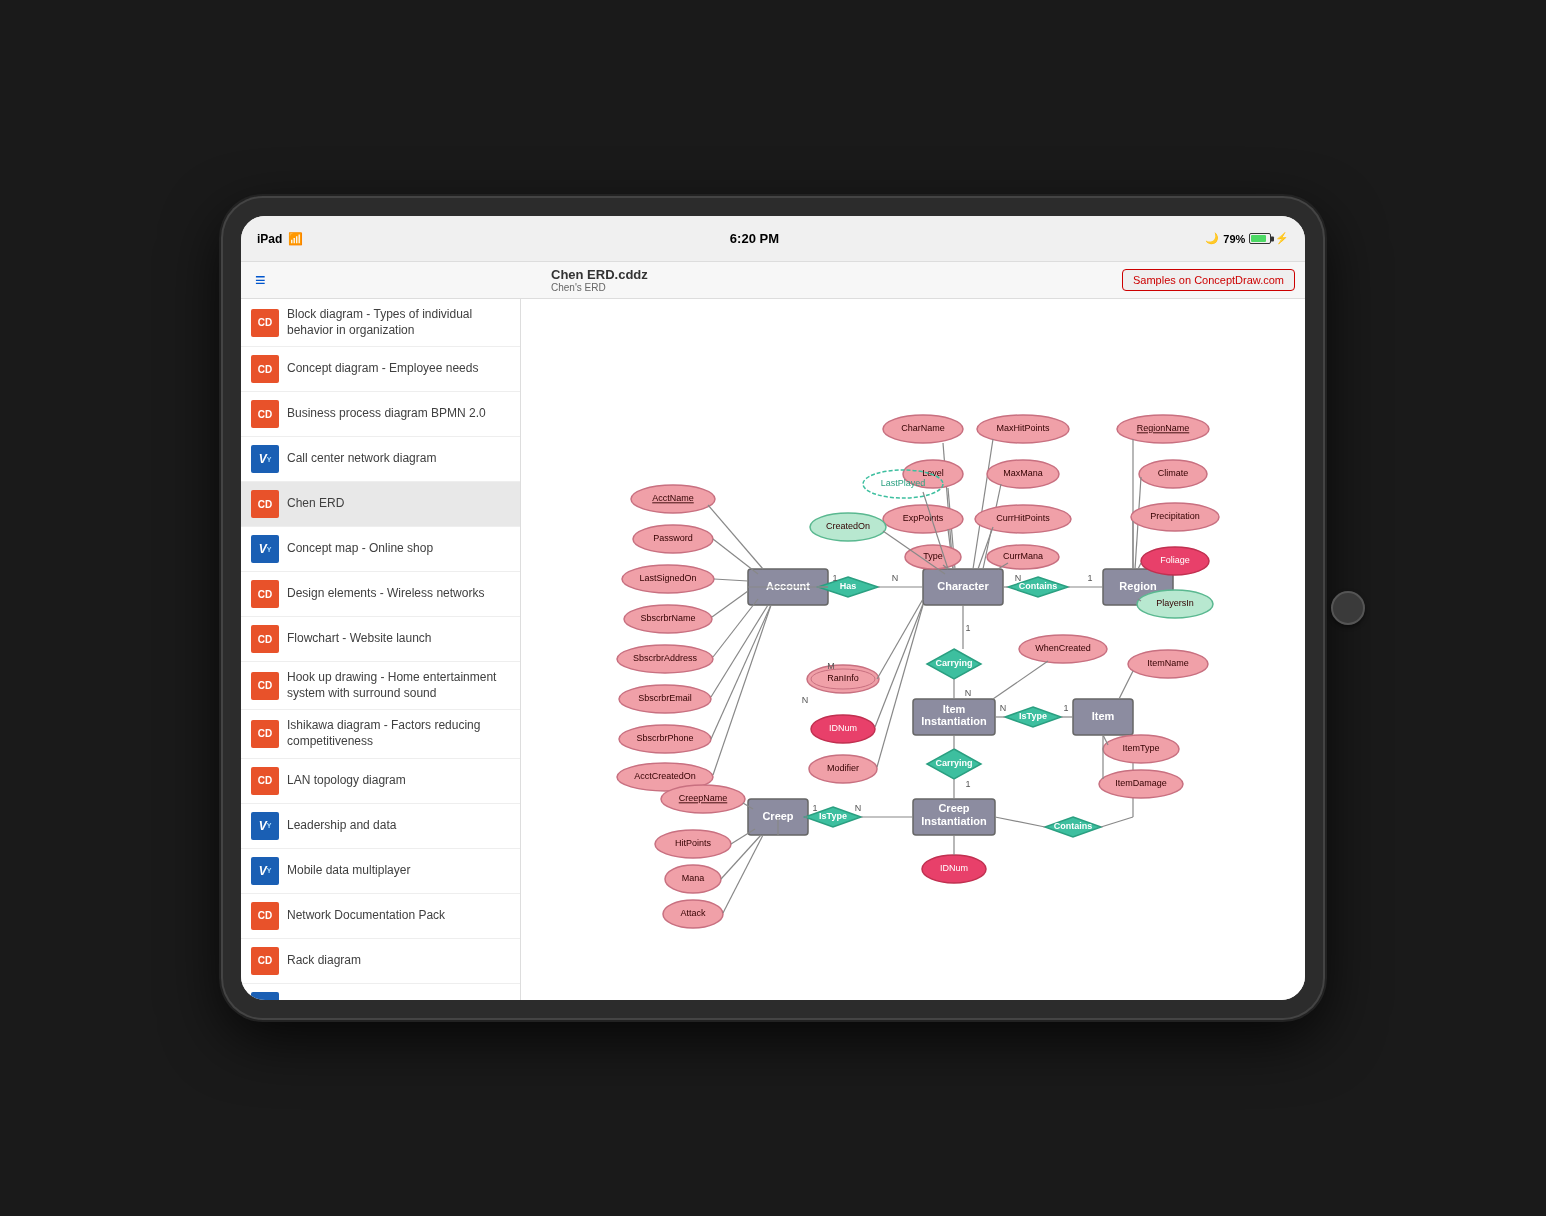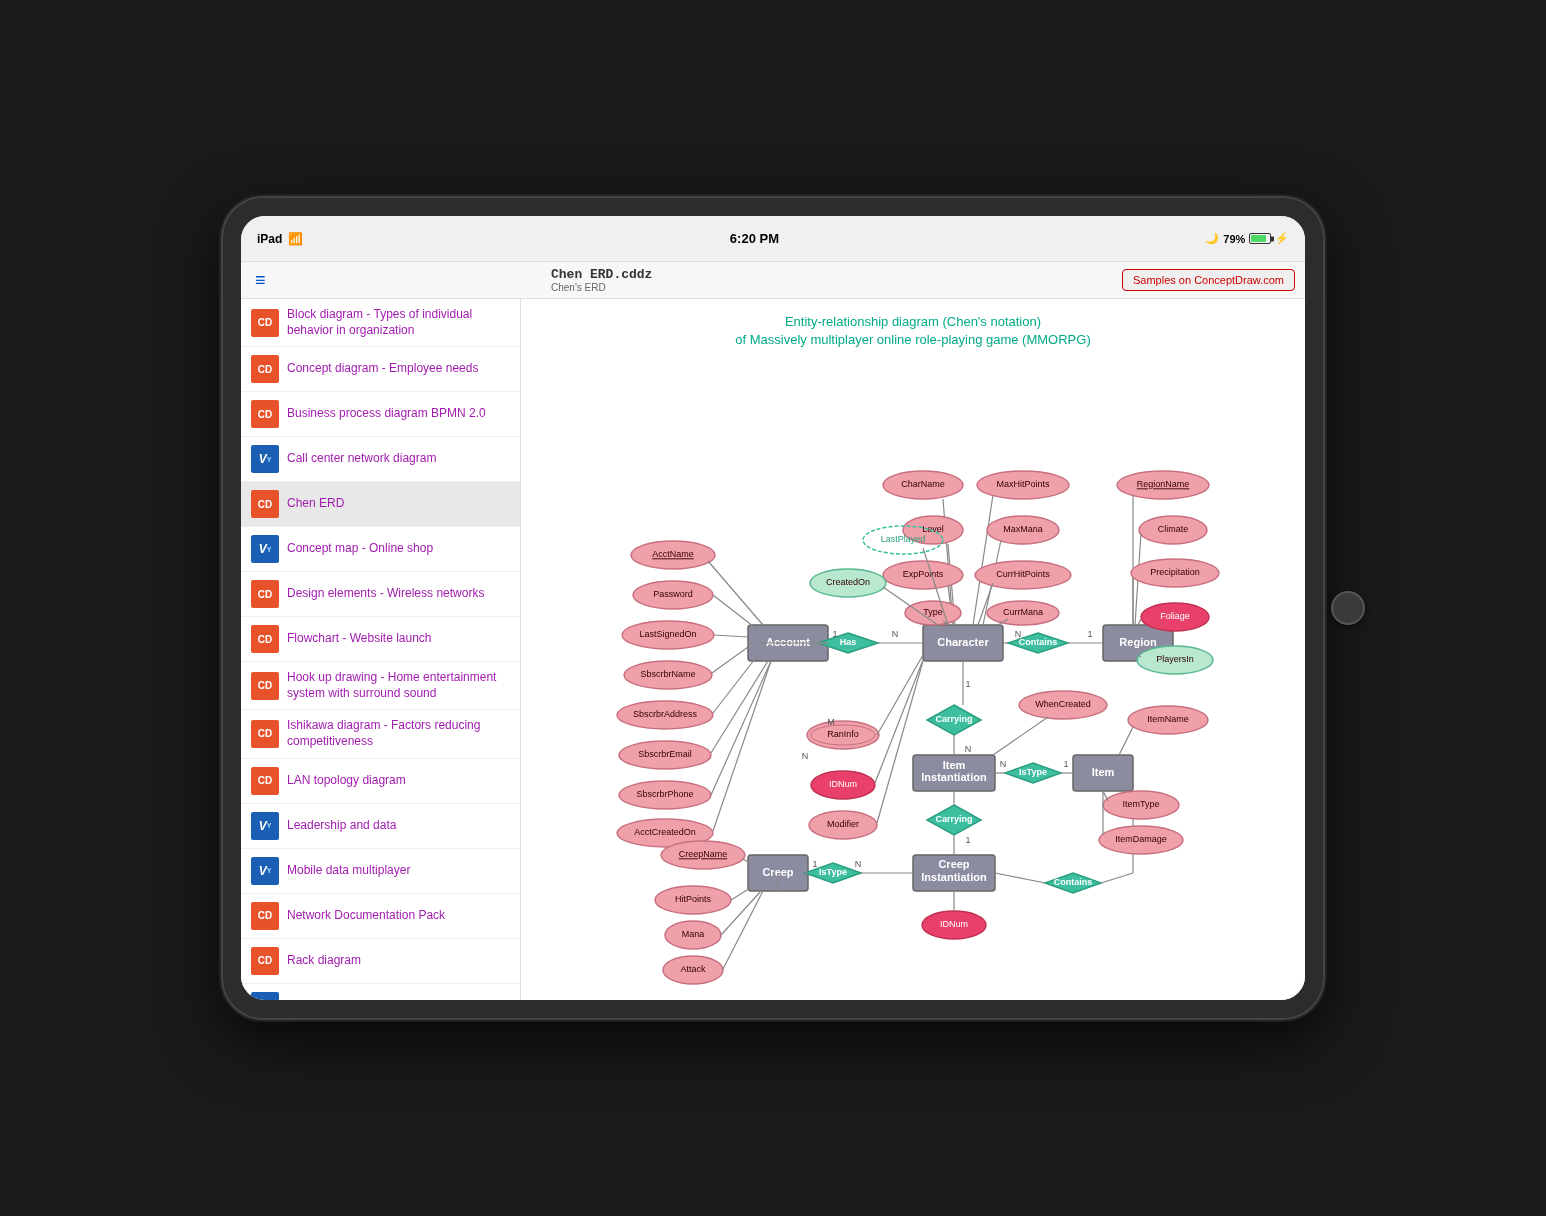--- a/index.html
+++ b/index.html
@@ -69,21 +69,21 @@
       background: #4cd964;
       border-radius: 1px;
     }
     .app-content {
       display: flex;
       flex: 1;
       overflow: hidden;
     }
     .hamburger { font-size: 18px; color: #0055cc; cursor: pointer; }
     .title-info { flex: 1; padding-left: 20px; }
-    .title-filename { font-size: 13px; font-weight: 600; color: #333; font-family: Liberation Mono, monospace; }
+    .title-filename { font-size: 13px; font-weight: 600; color: #333; }
     .title-subtitle { font-size: 10px; color: #666; }
     .samples-btn {
       border: 1.5px solid #cc0000;
       color: #cc0000;
       padding: 4px 10px;
       border-radius: 4px;
       font-size: 11px;
       cursor: pointer;
       white-space: nowrap;
     }
@@ -113,21 +113,21 @@
       width: 28px; height: 28px;
       border-radius: 2px;
       display: flex; align-items: center; justify-content: center;
       flex-shrink: 0;
       font-size: 14px;
       font-weight: bold;
       color: white;
     }
     .icon-orange { background: #e8522a; }
     .icon-blue { background: #1a5fb4; }
-    .item-label { font-size: 12px; color: #a21caf; line-height: 1.3; }
+    .item-label { font-size: 12px; color: #404040; line-height: 1.3; }
     
     .main-content {
       flex: 1;
       overflow: hidden;
       position: relative;
       background: #fff;
     }
     .diagram-area {
       width: 100%;
       height: 100%;
@@ -299,24 +299,20 @@
             <div class="item-icon icon-blue">
               <span style="font-size:12px;font-weight:900;color:white;font-style:italic;">V</span>
               <span style="font-size:7px;color:#adf;vertical-align:super;">Y</span>
             </div>
             <span class="item-label">TEAF Work Products for EA</span>
           </div>
         </div>
 
       <div class="main-content">
         <div class="diagram-area">
-          <div class="diagram-title">
-            <div>Entity-relationship diagram (Chen's notation)</div>
-            <div>of Massively multiplayer online role-playing game (MMORPG)</div>
-          </div>
 
           <svg class="erd-svg" viewBox="0 0 640 620" xmlns="http://www.w3.org/2000/svg">
 
             <defs>
               <style>
                 .erd-entity { fill: #8c8ca0; stroke: #666; stroke-width: 1.5; }
                 .erd-entity-text { fill: white; font-size: 11px; font-weight: 600; text-anchor: middle; dominant-baseline: middle; }
                 .erd-attr { fill: #f0a0a8; stroke: #c87080; stroke-width: 1.5; }
                 .erd-attr-underline { fill: #f0a0a8; stroke: #c87080; stroke-width: 1.5; }
                 .erd-attr-text { fill: #330000; font-size: 9px; text-anchor: middle; dominant-baseline: middle; }

